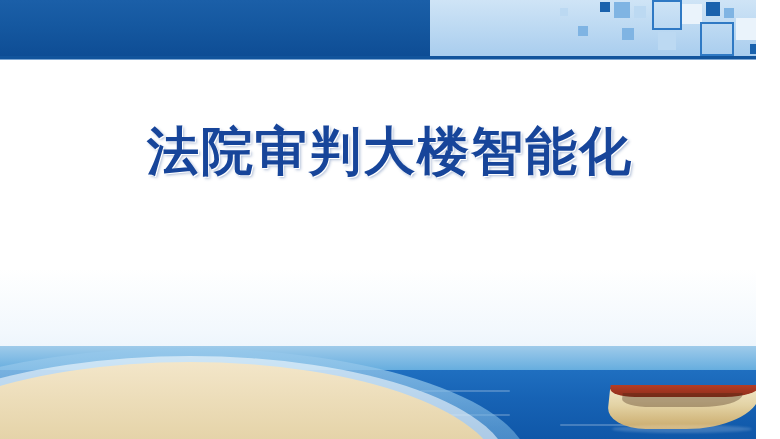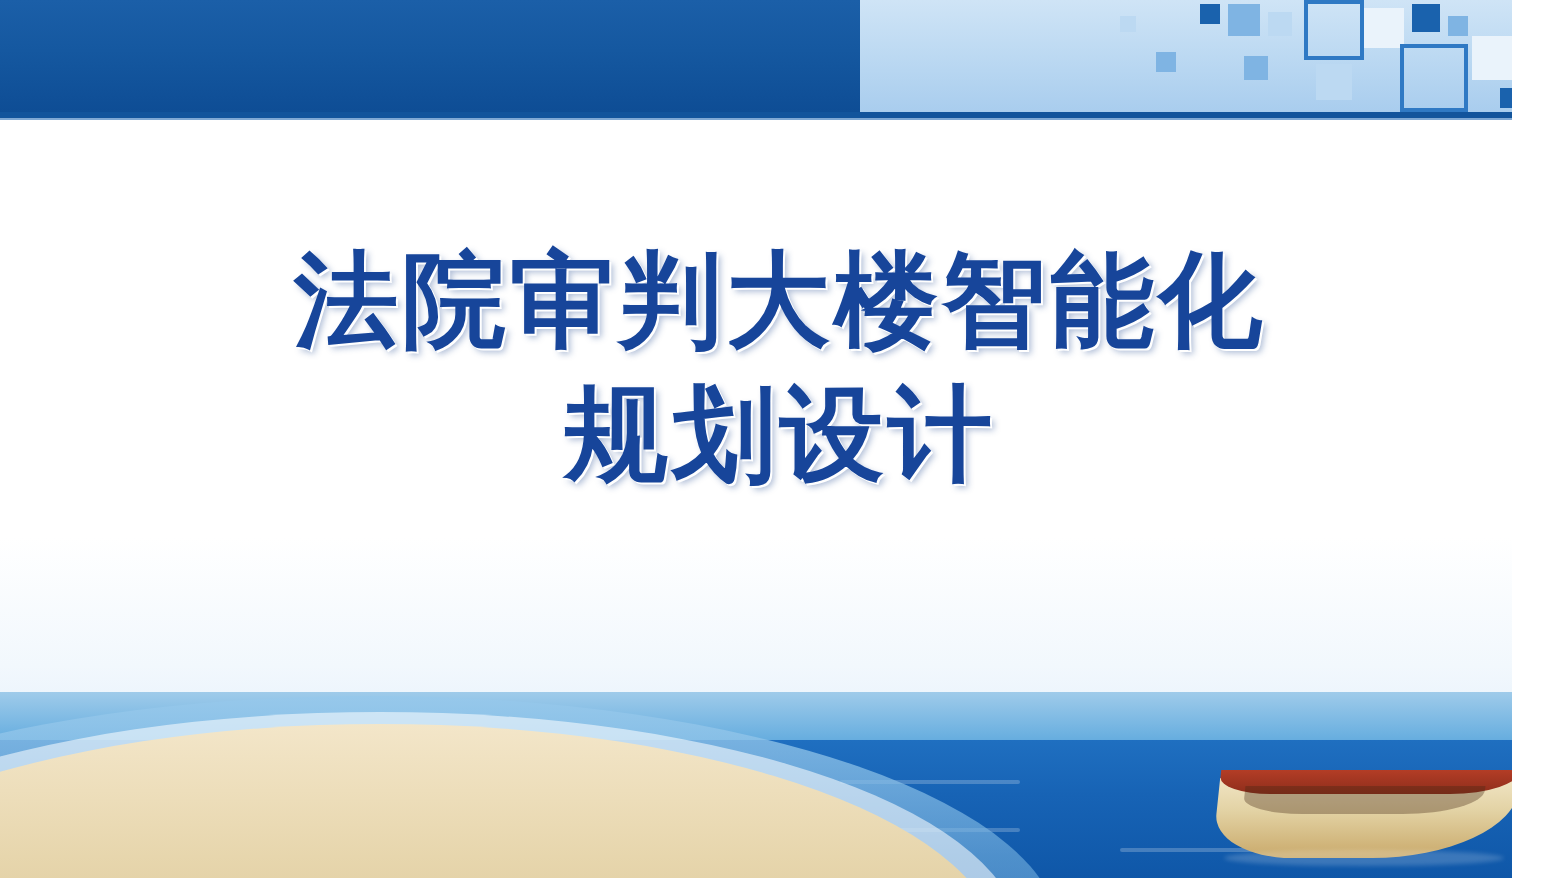--- a/index.html
+++ b/index.html
@@ -219,21 +219,20 @@
     <div class="sq l" style="left:578px; top:26px; width:10px; height:10px;"></div>
 
     <div class="band-line"></div>
     <div class="band-line2"></div>
   </div>
 
   <div class="body-bg"></div>
 
   <div class="title-wrap">
     <div class="title-line">法院审判大楼智能化</div>
-    <div class="title-line">规划设计</div>
   </div>
 
   <div class="scene">
     <div class="sky"></div>
     <div class="sea"></div>
 
     <div class="wave" style="left:180px; top:52px; width:120px;"></div>
     <div class="wave" style="left:330px; top:68px; width:180px;"></div>
     <div class="wave" style="left:420px; top:44px; width:90px;"></div>
     <div class="wave" style="left:560px; top:78px; width:140px;"></div>

